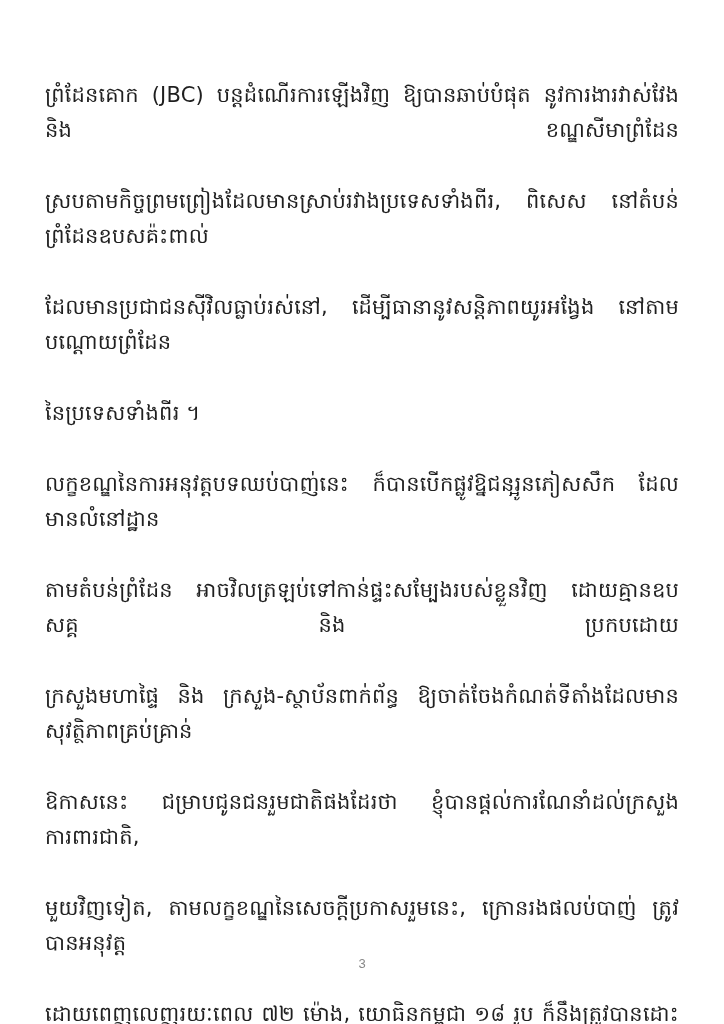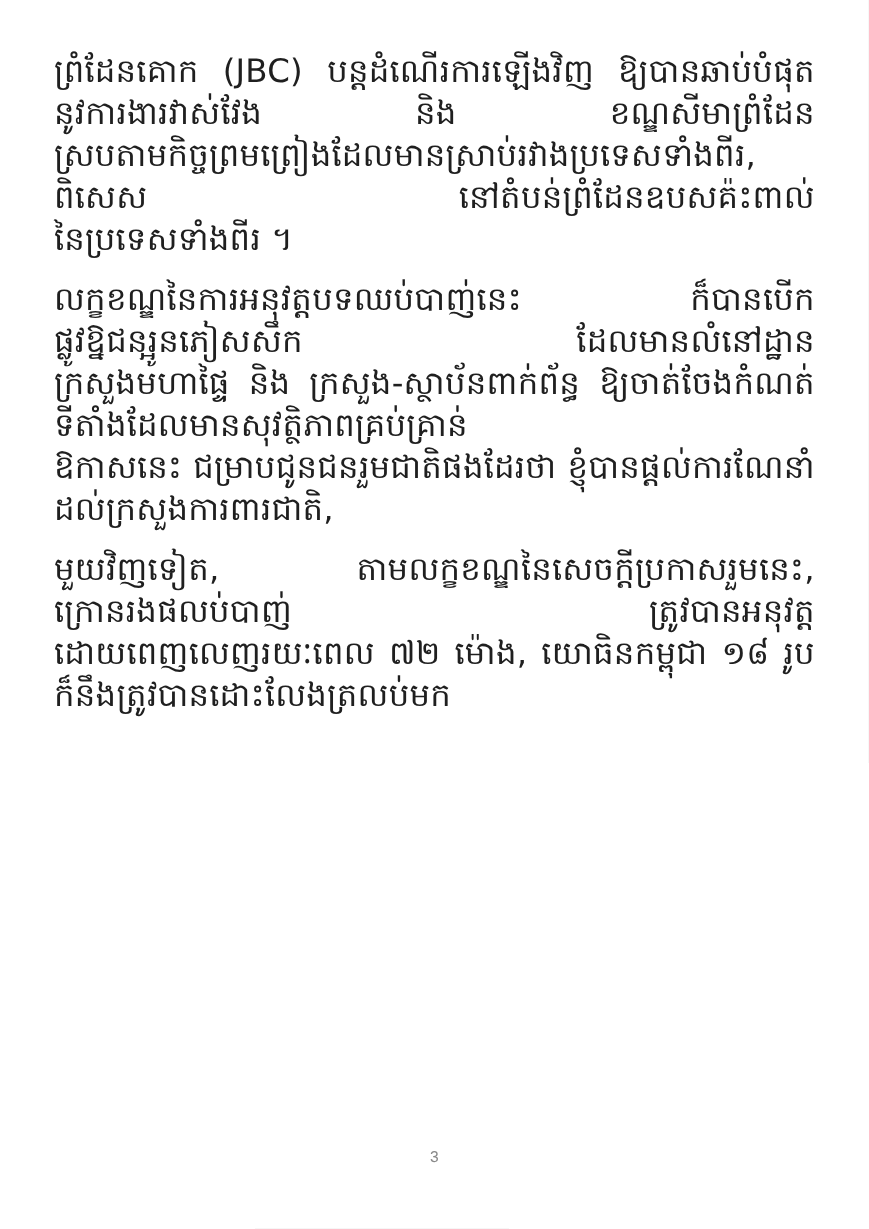--- a/index.html
+++ b/index.html
@@ -20,26 +20,27 @@
   .content {
     position: absolute;
     top: 42px;
     left: 45px;
     width: 634px;
   }
   .paragraph {
     margin: 0 0 15px 0;
   }
   .line {
-    font-size: 27px;
+    font-size: 21px;
     line-height: 35px;
     white-space: normal;
     text-align: justify;
     text-align-last: justify;
     letter-spacing: 0.2px;
+    margin-top: 36px;
   }
   .line.last {
     text-align: center;
     text-align-last: left;
   }
   .page-number {
     position: absolute;
     left: 0;
     right: 0;
     top: 956px;
@@ -50,24 +51,26 @@
   }
 </style>
 </head>
 <body>
 
 <div class="page">
   <div class="content" id="doc-body">
       <div class="paragraph">
         <div class="line">ព្រំដែនគោក (JBC) បន្តដំណើរការឡើងវិញ ឱ្យបានឆាប់បំផុត នូវការងារវាស់វែង និង ខណ្ឌសីមាព្រំដែន</div>
         <div class="line">ស្របតាមកិច្ចព្រមព្រៀងដែលមានស្រាប់រវាងប្រទេសទាំងពីរ, ពិសេស នៅតំបន់ព្រំដែនឧបសគ៉ះពាល់</div>
+        <div class="line">ដែលមានប្រជាជនស៊ីវិលធ្លាប់រស់នៅ, ដើម្បីធានានូវសន្តិភាពយូរអង្វែង នៅតាមបណ្តោយព្រំដែន</div>
         <div class="line last">នៃប្រទេសទាំងពីរ ។</div>
       </div>
       <div class="paragraph">
         <div class="line">លក្ខខណ្ឌនៃការអនុវត្តបទឈប់បាញ់នេះ ក៏បានបើកផ្លូវឱ្នជនរ្អូនភៀសសឹក ដែលមានលំនៅដ្ឋាន</div>
+        <div class="line">តាមតំបន់ព្រំដែន អាចវិលត្រឡប់ទៅកាន់ផ្ទះសម្បែងរបស់ខ្លួនវិញ ដោយគ្មានឧបសគ្គ និង ប្រកបដោយ</div>
         <div class="line">ក្រសួងមហាផ្ទៃ និង ក្រសួង-ស្ថាប័នពាក់ព័ន្ធ ឱ្យចាត់ចែងកំណត់ទីតាំងដែលមានសុវត្ថិភាពគ្រប់គ្រាន់</div>
         <div class="line">ឱកាសនេះ ជម្រាបជូនជនរួមជាតិផងដែរថា ខ្ញុំបានផ្តល់ការណែនាំដល់ក្រសួងការពារជាតិ,</div>
       </div>
       <div class="paragraph">
         <div class="line">មួយវិញទៀត, តាមលក្ខខណ្ឌនៃសេចក្តីប្រកាសរួមនេះ, ក្រោនរងផលប់បាញ់ ត្រូវបានអនុវត្ត</div>
         <div class="line">ដោយពេញលេញរយៈពេល ៧២ ម៉ោង, យោធិនកម្ពុជា ១៨ រូប ក៏នឹងត្រូវបានដោះលែងត្រលប់មក</div>
       </div>
     </div>
   <div class="page-number">3</div>
 </div>

